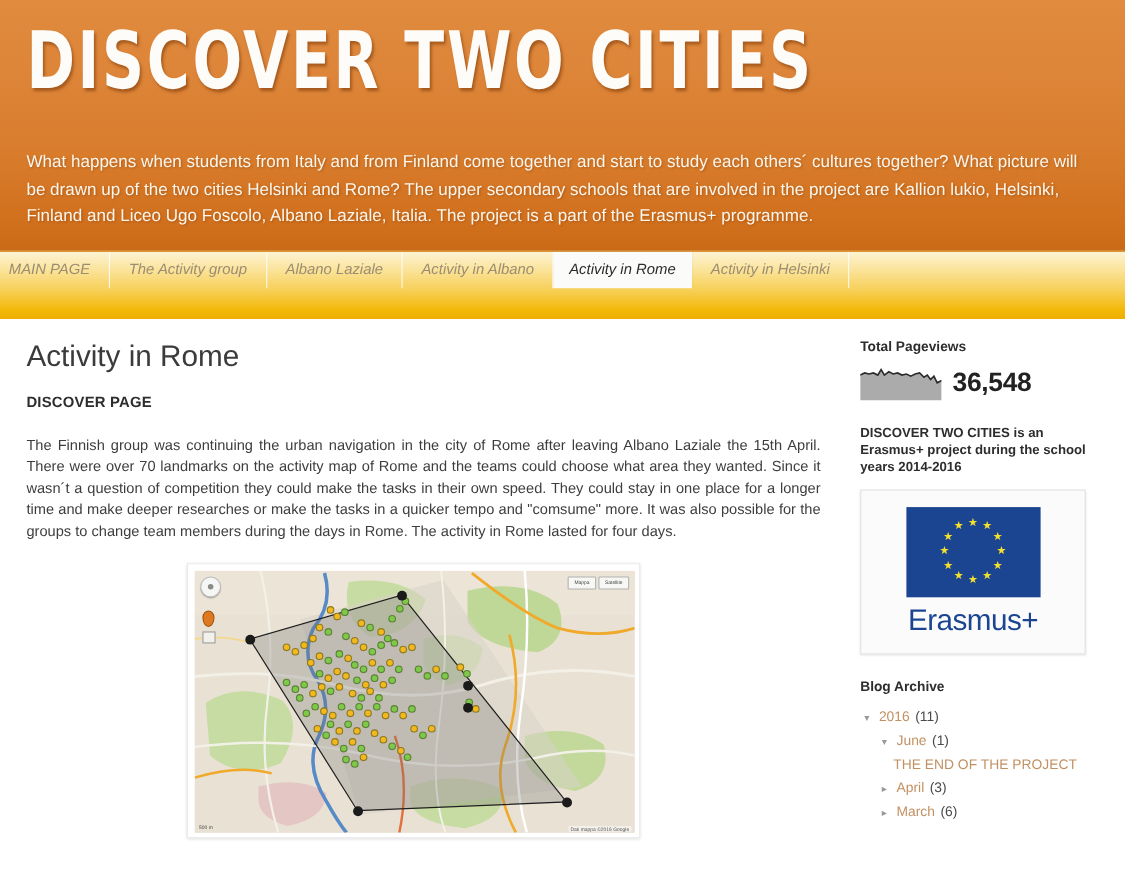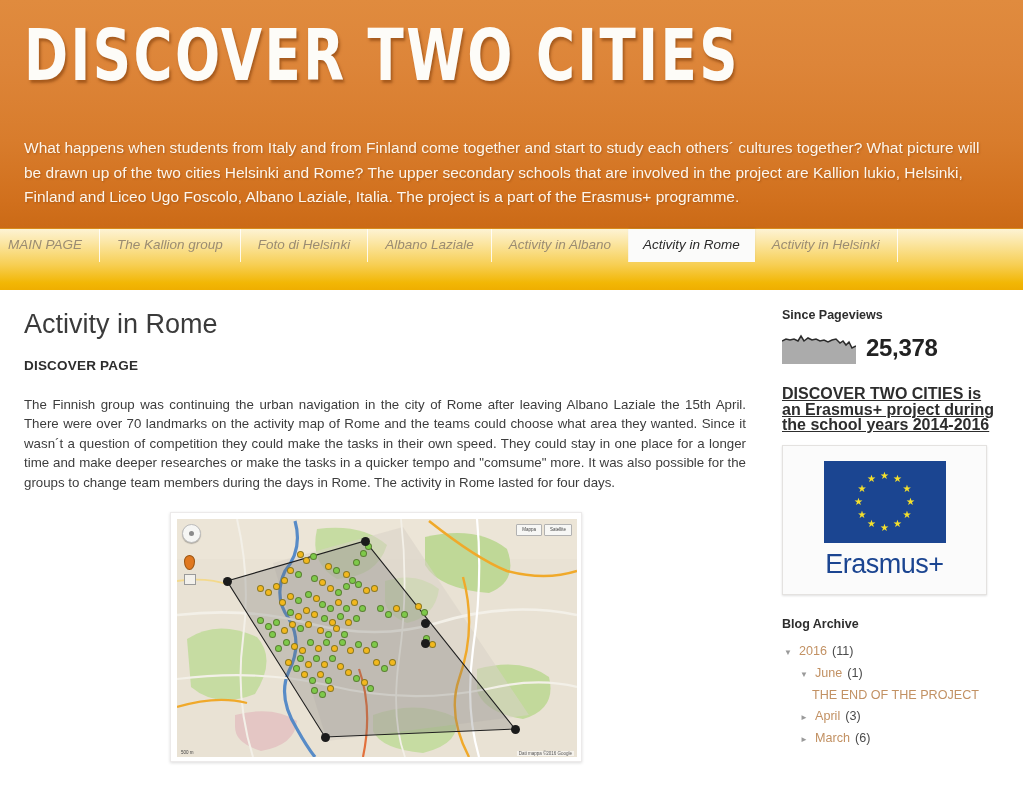--- a/index.html
+++ b/index.html
@@ -209,25 +209,24 @@
     color:#2d2d2d;
   }
   #pageview-row { display:flex; align-items:center; gap:10px; }
   #pageview-sparkline { width:74px; height:32px; display:block; }
   #pageview-count {
     font-size:24px; font-weight:700; color:#222;
     letter-spacing:-.3px;
   }
   #project-note {
     margin:15px 0 12px 0;
-    font-size:16px;
+    font-size:12px;
     line-height:15.6px;
     font-weight:700;
     color:#2d2d2d;
-    text-decoration:underline;
   }
   #erasmus-card {
     width:205px; height:150px;
     background:#fbfbfb;
     border:1px solid #e4e2e0;
     box-shadow:0 1px 2px rgba(0,0,0,.12);
     display:flex; flex-direction:column;
     align-items:center; justify-content:center;
     gap:6px;
   }
@@ -281,24 +280,21 @@
   <h1 id="blog-title">DISCOVER TWO CITIES</h1>
   <p id="blog-description">What happens when students from Italy and from Finland come together and start to study each others´ cultures together? What picture will be drawn up of the two cities Helsinki and Rome? The upper secondary schools that are involved in the project are Kallion lukio, Helsinki, Finland and Liceo Ugo Foscolo, Albano Laziale, Italia. The project is a part of the Erasmus+ programme.</p>
 </header>
 
 <nav id="nav-bar">
   <ul id="nav-list">
       <li>
         <a class="nav-link" href="#">MAIN PAGE</a>
       </li>
       <li>
-        <a class="nav-link" href="#">The Kallion group</a>
-      </li>
-      <li>
-        <a class="nav-link" href="#">Foto di Helsinki</a>
+        <a class="nav-link" href="#">The Activity group</a>
       </li>
       <li>
         <a class="nav-link" href="#">Albano Laziale</a>
       </li>
       <li>
         <a class="nav-link" href="#">Activity in Albano</a>
       </li>
       <li>
         <a class="nav-link active" href="#">Activity in Rome</a>
       </li>
@@ -470,27 +466,27 @@
           <span id="map-scale">500 m</span>
           <span id="map-attribution">Dati mappa ©2016 Google</span>
         </div>
       </div>
     </figure>
   </main>
 
   <aside id="sidebar-column">
 
     <section class="sb-section">
-      <h4 class="sb-heading">Since Pageviews</h4>
+      <h4 class="sb-heading">Total Pageviews</h4>
       <div id="pageview-row">
         <svg id="pageview-sparkline" viewBox="0 0 74 32" preserveAspectRatio="none">
           <path d="M0,9 L4,7 L8,8 L12,7 L16,9 L19,4 L22,9 L26,6 L30,8 L34,7 L38,9 L42,8 L46,10 L50,8 L54,7 L58,11 L61,9 L64,13 L67,10 L70,16 L74,14 L74,32 L0,32 Z" fill="#ababab"></path>
           <path d="M0,9 L4,7 L8,8 L12,7 L16,9 L19,4 L22,9 L26,6 L30,8 L34,7 L38,9 L42,8 L46,10 L50,8 L54,7 L58,11 L61,9 L64,13 L67,10 L70,16 L74,14" fill="none" stroke="#2b2b2b" stroke-width="1.5"></path>
         </svg>
-        <span id="pageview-count">25,378</span>
+        <span id="pageview-count">36,548</span>
       </div>
     </section>
 
     <section class="sb-section">
       <p id="project-note">DISCOVER TWO CITIES is an Erasmus+ project during the school years 2014-2016</p>
       <div id="erasmus-card">
         <div id="eu-flag">
             <span class="eu-star" style="left: 56px; top: 10px;">★</span>
             <span class="eu-star" style="left: 69px; top: 13.4833px;">★</span>
             <span class="eu-star" style="left: 78.5167px; top: 23px;">★</span>

